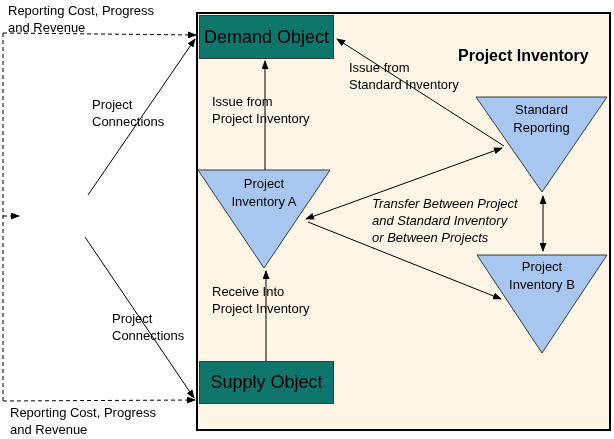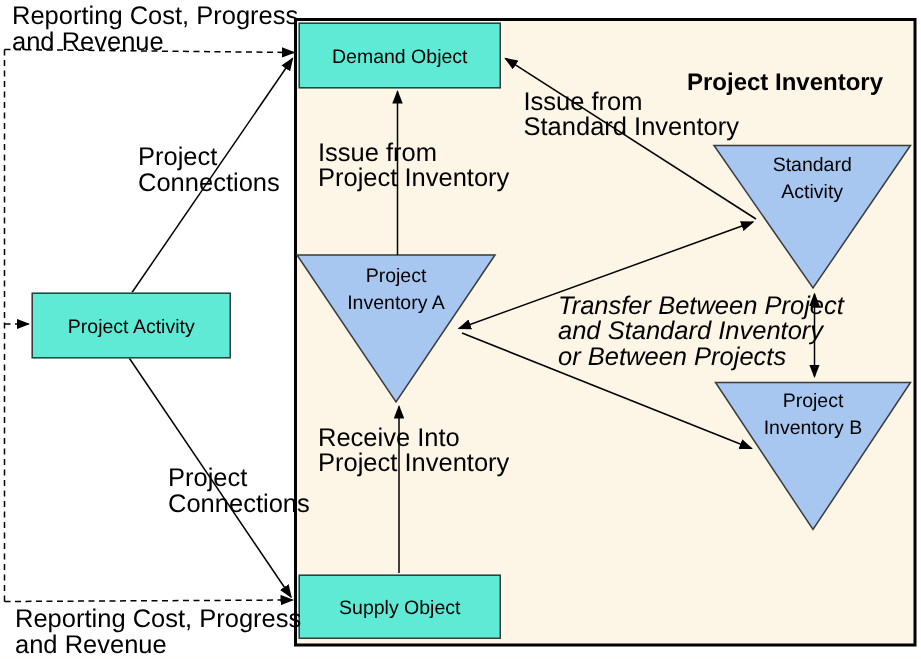--- a/index.html
+++ b/index.html
@@ -7,29 +7,29 @@
     position:relative;width:614px;height:439px;background:#ffffff;
     font-family:"Liberation Sans", sans-serif;color:#000000;overflow:hidden;
   }
   .abs{position:absolute;}
   #inventory-container{
     left:196px;top:12px;width:411px;height:415px;
     background:#FDF5E6;border:2px solid #000000;z-index:1;
   }
   #diagram-svg{left:0;top:0;width:614px;height:439px;z-index:2;}
   .node-box{
-    background:#5eead4;border:1px solid #3a3a3a;z-index:3;
+    background:#0f766e;border:1px solid #3a3a3a;z-index:3;
     display:flex;align-items:center;justify-content:center;
-    font-size:13px;white-space:pre-line;text-align:center;
+    font-size:18px;white-space:pre-line;text-align:center;
   }
   #demand-box{left:199px;top:15px;width:133px;height:42px;}
-  #supply-box{left:199px;top:383px;width:133px;height:41px;text-align:center;}
+  #supply-box{left:199px;top:361px;width:133px;height:41px;text-align:center;}
   #activity-box{left:21px;top:195px;width:131px;height:42px;}
   .flow-label{
-    font-size:17px;line-height:17px;white-space:pre-line;z-index:4;
+    font-size:13px;line-height:17px;white-space:pre-line;z-index:4;
   }
   .tri-label{
     font-size:13px;line-height:18px;white-space:pre-line;z-index:4;text-align:center;
   }
   #lbl-reporting-top{left:8px;top:2px;}
   #lbl-reporting-bottom{left:10px;top:404px;}
   #lbl-conn-top{left:92px;top:96px;}
   #lbl-conn-bottom{left:112px;top:310px;}
   #lbl-issue-project{left:212px;top:93px;}
   #lbl-issue-standard{left:349px;top:59px;}
@@ -75,28 +75,25 @@
     <line x1="308" y1="222" x2="501" y2="299" stroke="#000" marker-end="url(#ah)"></line>
     <line x1="543" y1="196" x2="543" y2="251" stroke="#000" marker-start="url(#ah)" marker-end="url(#ah)"></line>
   </svg>
 
   <div id="demand-box" class="abs node-box">
     <span>Demand Object</span>
   </div>
   <div id="supply-box" class="abs node-box">
     <span>Supply Object</span>
   </div>
-  <div id="activity-box" class="abs node-box">
-    <span>Project Activity</span>
-  </div>
 
   <div id="lbl-tri-a" class="abs tri-label">Project
 Inventory A</div>
   <div id="lbl-tri-std" class="abs tri-label">Standard
-Activity</div>
+Reporting</div>
   <div id="lbl-tri-b" class="abs tri-label">Project
 Inventory B</div>
 
   <div id="container-title" class="abs">Project Inventory</div>
 
   <div id="lbl-reporting-top" class="abs flow-label">Reporting Cost, Progress
 and Revenue</div>
   <div id="lbl-reporting-bottom" class="abs flow-label">Reporting Cost, Progress
 and Revenue</div>
   <div id="lbl-conn-top" class="abs flow-label">Project

